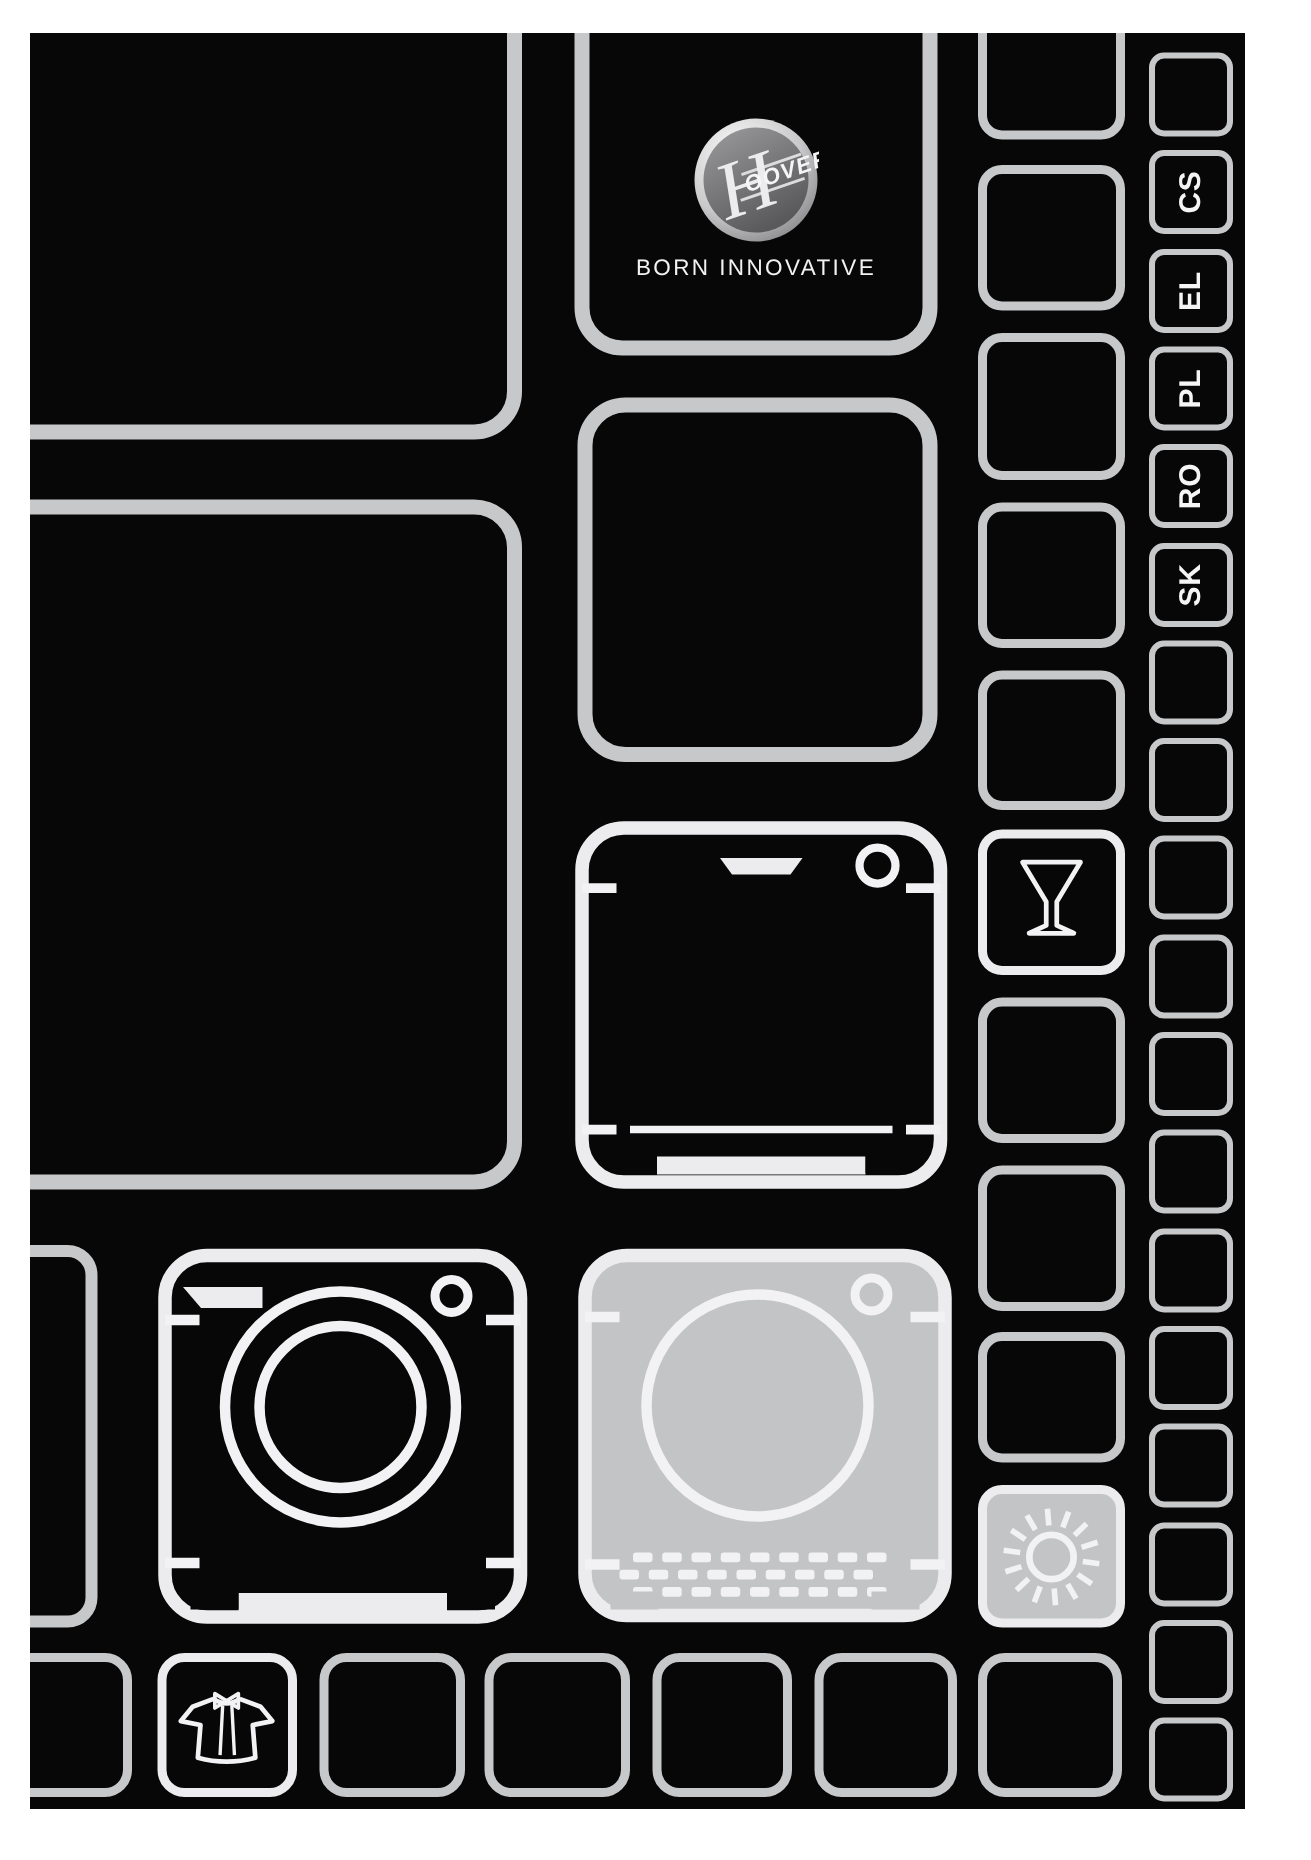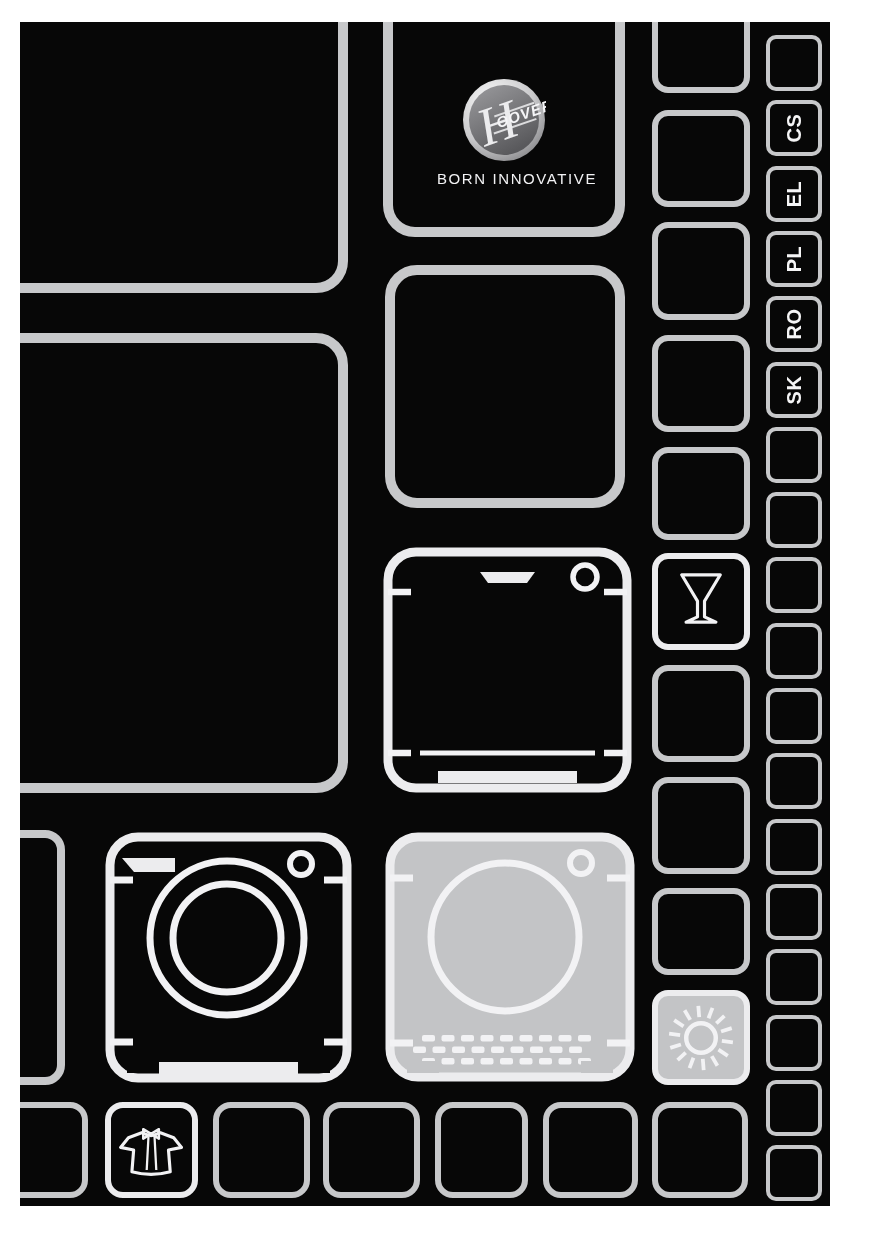--- a/index.html
+++ b/index.html
@@ -5,21 +5,21 @@
   html,body{margin:0;padding:0;background:#ffffff;}
   .page{position:relative;width:874px;height:1240px;background:#ffffff;overflow:hidden;
         font-family:"Liberation Sans", sans-serif;}
   .canvas{position:absolute;left:20px;top:22px;width:810px;height:1184px;background:#070707;overflow:hidden;}
   .tile{position:absolute;box-sizing:border-box;background:transparent;}
   .tile svg{display:block;}
   .icon-center{display:flex;align-items:center;justify-content:center;width:100%;height:100%;}
   .hoover-tile{left:363px;top:-40px;width:242px;height:255px;border:10px solid #c7c8ca;border-radius:32px;}
   .hoover-inner{position:relative;width:100%;height:100%;}
   .hoover-logo-wrap{position:absolute;left:50%;top:86px;transform:translateX(-50%);}
-  .tagline{position:absolute;left:13px;top:178px;width:100%;text-align:center;color:#f2f2f4;
+  .tagline{position:absolute;left:0;top:178px;width:100%;text-align:center;color:#f2f2f4;
            font-size:15px;letter-spacing:1.6px;font-weight:400;}
   .lang-label{position:absolute;left:0;top:0;width:100%;height:100%;display:flex;align-items:center;justify-content:center;
               color:#f5f5f6;font-size:20px;font-weight:bold;transform:rotate(-90deg);letter-spacing:0.5px;}
 </style>
 </head>
 <body>
 
 <div class="page">
   <div class="canvas" id="canvas">
 

